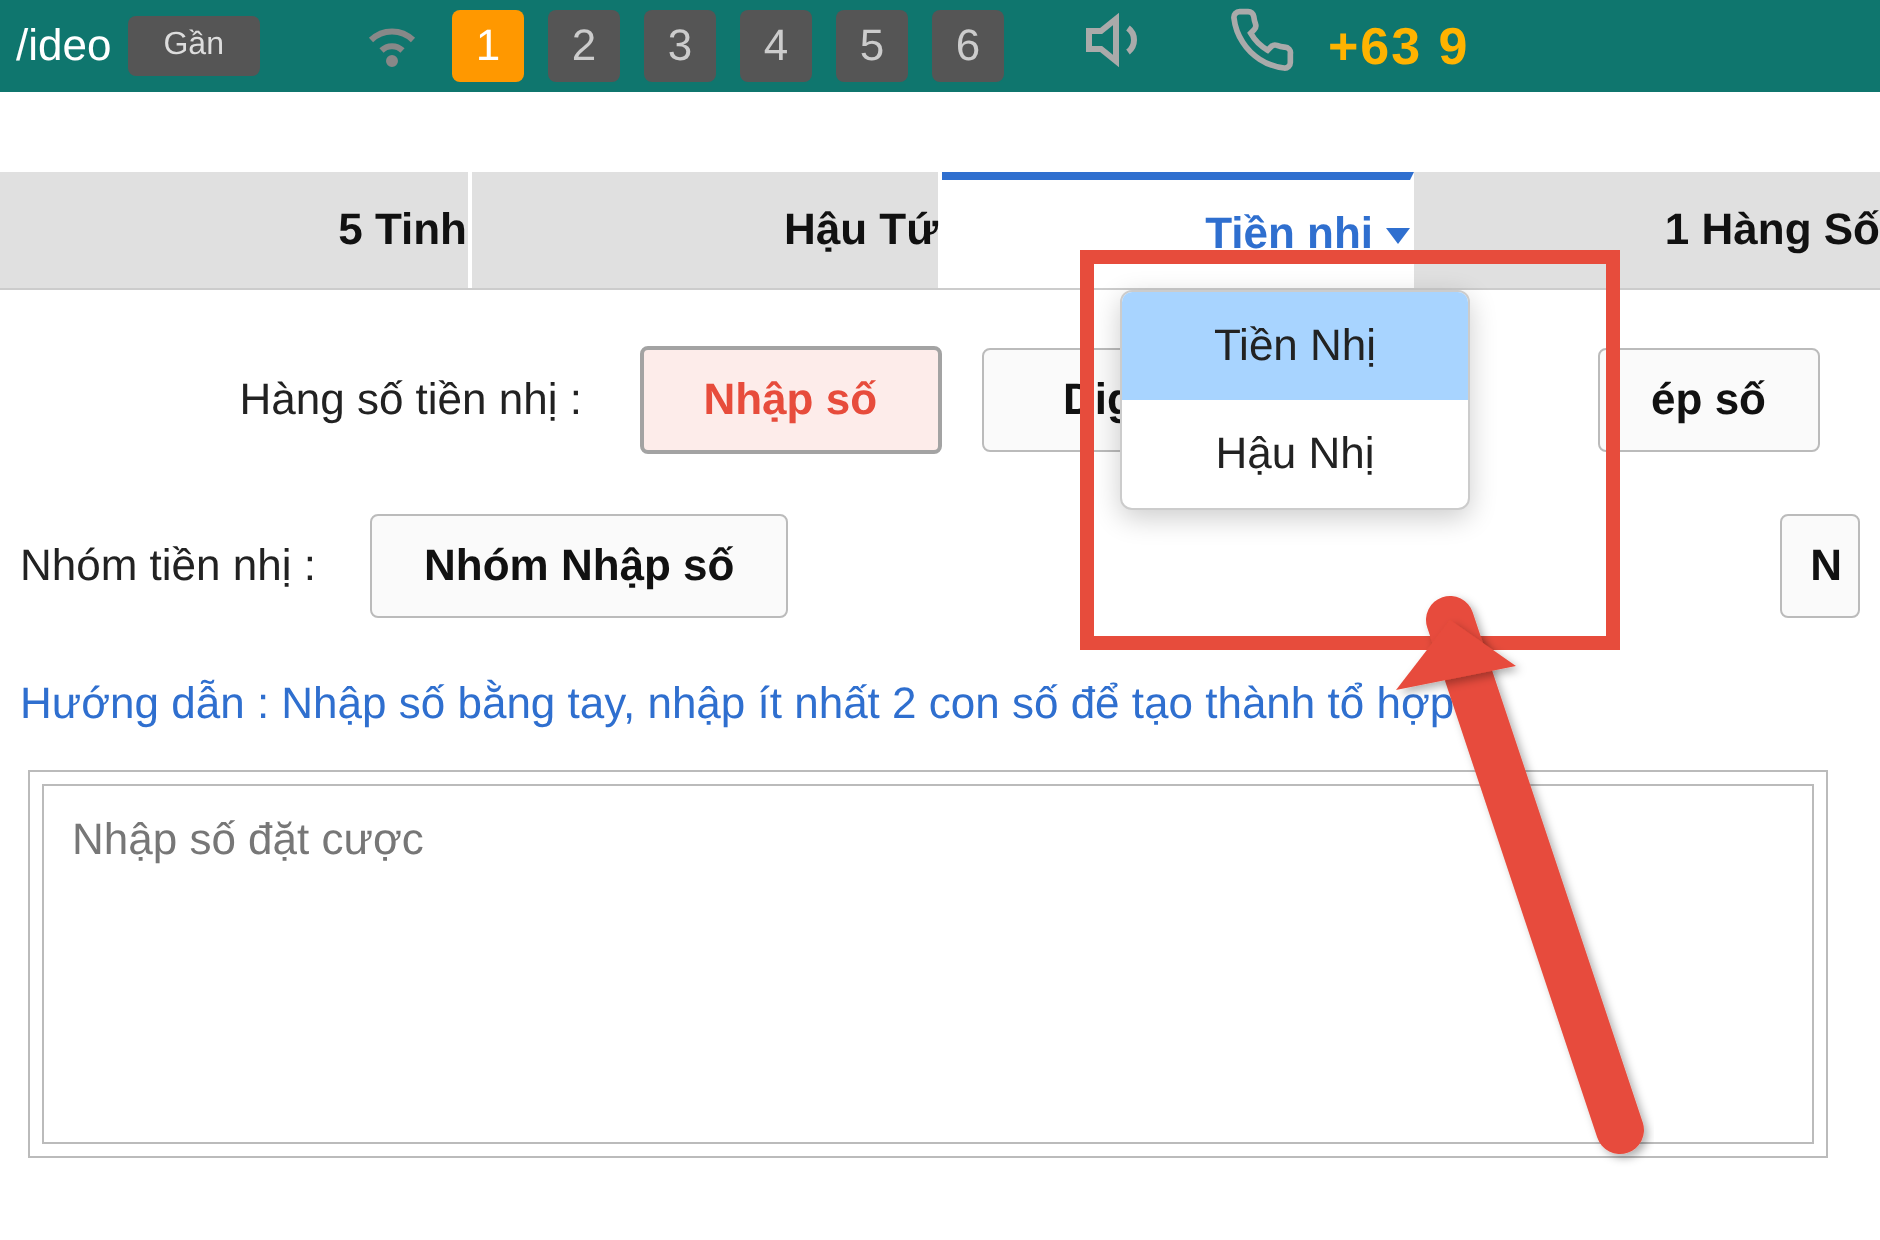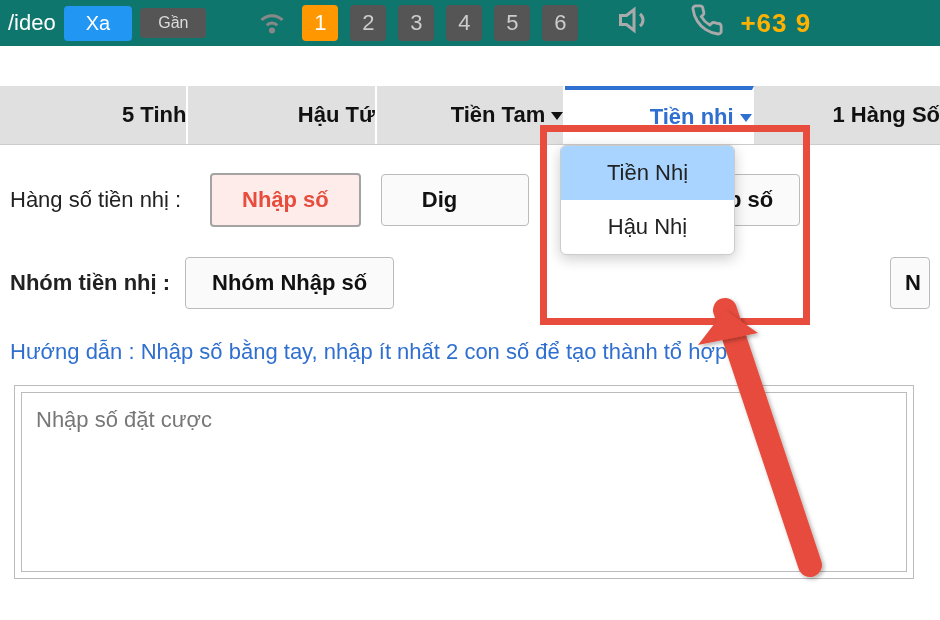--- a/index.html
+++ b/index.html
@@ -119,20 +119,21 @@
     .content {
       padding: 28px 10px 0 10px;
       position: relative;
     }
     .row {
       display: flex;
       align-items: center;
       margin-bottom: 30px;
       font-size: 22px;
       color: #222;
+      justify-content: flex-end;
     }
     .row .label { min-width: 200px; }
     .btn-outline {
       border: 1px solid #bbb;
       background: #fafafa;
       color: #111;
       font-size: 22px;
       font-weight: bold;
       padding: 12px 26px;
       border-radius: 4px;
@@ -213,21 +214,20 @@
       position: absolute;
       pointer-events: none;
       z-index: 50;
     }
   </style>
 </head>
 <body>
 
 <div class="topbar">
   <span class="video-label">/ideo</span>
-  <button class="btn-xa">Xa</button>
   <button class="btn-gan">Gần</button>
   <span class="wifi-icon">
     <svg viewBox="0 0 24 24" fill="none" stroke="currentColor" stroke-width="2">
       <path d="M5 12a10 10 0 0 1 14 0"></path>
       <path d="M8.5 15.5a5 5 0 0 1 7 0"></path>
       <circle cx="12" cy="19" r="1" fill="currentColor"></circle>
     </svg>
   </span>
   <span class="numbox active">1</span>
   <span class="numbox inactive">2</span>
@@ -245,36 +245,35 @@
     <svg viewBox="0 0 24 24" fill="none" stroke="currentColor" stroke-width="2">
       <path d="M22 16.9v3a2 2 0 0 1-2.2 2 19.8 19.8 0 0 1-8.6-3.1 19.5 19.5 0 0 1-6-6A19.8 19.8 0 0 1 2.1 4.2 2 2 0 0 1 4.1 2h3a2 2 0 0 1 2 1.7c.1.9.3 1.8.6 2.6a2 2 0 0 1-.5 2.1L8 9.6a16 16 0 0 0 6 6l1.2-1.2a2 2 0 0 1 2.1-.5c.8.3 1.7.5 2.6.6A2 2 0 0 1 22 16.9z"></path>
     </svg>
   </span>
   <span class="phone-number">+63 9</span>
 </div>
 
 <div class="tabs">
   <button class="tab"><span>5 Tinh</span></button>
   <button class="tab"><span>Hậu Tứ</span></button>
-  <button class="tab"><span>Tiền Tam</span><span class="caret"></span></button>
   <button class="tab active"><span>Tiền nhị</span><span class="caret"></span></button>
   <button class="tab"><span>1 Hàng Số</span></button>
 </div>
 
 <div class="content">
   <div class="row">
     <span class="label">Hàng số tiền nhị :</span>
     <button class="btn-red">Nhập số</button>
     <button class="btn-outline" style="width:148px; padding-right:0; text-align:left; padding-left:40px;">Dig</button>
     <span style="width:190px;"></span>
     <button class="btn-outline" style="margin-left:-50px;">ép số</button>
   </div>
 
   <div class="row">
-    <span class="label" style="min-width:175px;font-weight:bold;">Nhóm tiền nhị :</span>
+    <span class="label" style="min-width:175px;">Nhóm tiền nhị :</span>
     <button class="btn-outline">Nhóm Nhập số</button>
     <span style="flex:1;"></span>
     <button class="btn-outline" style="margin-right:0; padding-left:14px; padding-right:8px;">N</button>
   </div>
 
   <div class="hint">Hướng dẫn : Nhập số bằng tay, nhập ít nhất 2 con số để tạo thành tổ hợp.</div>
 
   <div class="textarea-wrap">
     <div class="textarea-inner">Nhập số đặt cược</div>
   </div>

